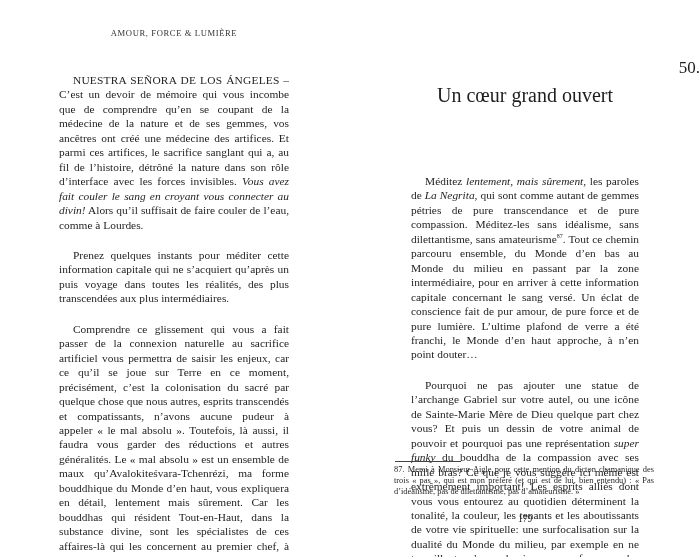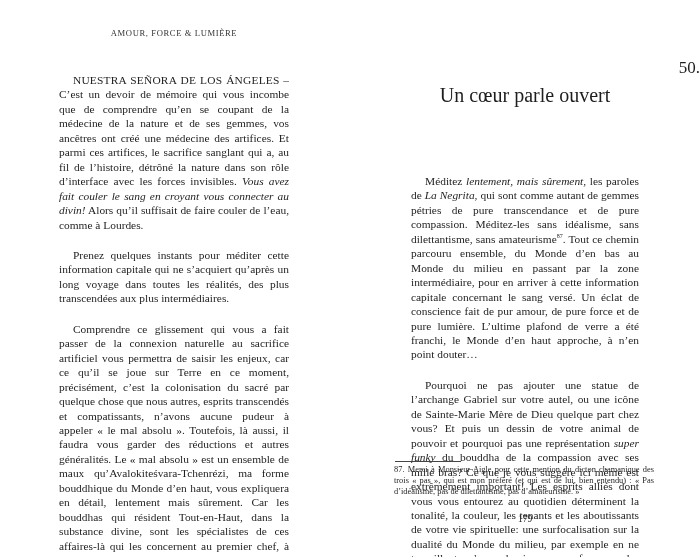--- a/index.html
+++ b/index.html
@@ -24,28 +24,28 @@
   sup { font-size:6px; line-height:0; vertical-align:super; }
   em { font-style:italic; }
 </style>
 </head>
 <body>
 
 <div class="page page-left">
   <div class="running-head">AMOUR, FORCE &amp; LUMIÈRE</div>
   <div class="body-text left-text">
     <p><span class="sc">NUESTRA SEÑORA DE LOS ÁNGELES</span><span> – C’est un devoir de mémoire qui vous incombe que de comprendre qu’en se coupant de la médecine de la nature et de ses gemmes, vos ancêtres ont créé une médecine des artifices. Et parmi ces artifices, le sacrifice sanglant qui a, au fil de l’histoire, détrôné la nature dans son rôle d’interface avec les forces invisibles. </span><em>Vous avez fait couler le sang en croyant vous connecter au divin!</em><span> Alors qu’il suffisait de faire couler de l’eau, comme à Lourdes.</span></p>
-    <p>Prenez quelques instants pour méditer cette information capitale qui ne s’acquiert qu’après un long voyage dans toutes les réalités, des plus transcendées aux plus intermédiaires.</p>
+    <p>Prenez quelques instants pour méditer cette information capitale qui ne s’acquiert qu’après un puis voyage dans toutes les réalités, des plus transcendées aux plus intermédiaires.</p>
     <p>Comprendre ce glissement qui vous a fait passer de la connexion naturelle au sacrifice artificiel vous permettra de saisir les enjeux, car ce qu’il se joue sur Terre en ce moment, précisément, c’est la colonisation du sacré par quelque chose que nous autres, esprits transcendés et compatissants, n’avons aucune pudeur à appeler « le mal absolu ». Toutefois, là aussi, il faudra vous garder des réductions et autres généralités. Le « mal absolu » est un ensemble de maux qu’Avalokiteśvara-Tchenrézi, ma forme bouddhique du Monde d’en haut, vous expliquera en détail, lentement mais sûrement. Car les bouddhas qui résident Tout-en-Haut, dans la substance divine, sont les spécialistes de ces affaires-là qui les concernent au premier chef, à l’instar des archanges et de leurs légions angéliques. Il y a des choses tellement abyssales à saisir, que seuls les esprits les plus subtils et affutés peuvent parvenir à comprendre – et c’est de vous que je parle, chers anges qui lisez ceci.</p>
   </div>
 </div>
 
 <div class="page page-right">
   <div class="chapter-num">50.</div>
-  <div class="chapter-title">Un cœur parle ouvert</div>
+  <div class="chapter-title">Un cœur grand ouvert</div>
   <div class="body-text right-text">
     <p><span>Méditez </span><em>lentement, mais sûrement</em><span>, les paroles de </span><em>La Negrita</em><span>, qui sont comme autant de gemmes pétries de pure transcendance et de pure compassion. Méditez-les sans idéalisme, sans dilettantisme, sans amateurisme</span><sup>87</sup><span>. Tout ce chemin parcouru ensemble, du Monde d’en bas au Monde du milieu en passant par la zone intermédiaire, pour en arriver à cette information capitale concernant le sang versé. Un éclat de conscience fait de pur amour, de pure force et de pure lumière. L’ultime plafond de verre a été franchi, le Monde d’en haut approche, à n’en point douter…</span></p>
     <p><span>Pourquoi ne pas ajouter une statue de l’archange Gabriel sur votre autel, ou une icône de Sainte-Marie Mère de Dieu quelque part chez vous? Et puis un dessin de votre animal de pouvoir et pourquoi pas une représentation </span><em>super funky</em><span> du bouddha de la compassion avec ses mille bras? Ce que je vous suggère ici même est extrêmement important! Les esprits alliés dont vous vous entourez au quotidien déterminent la tonalité, la couleur, les tenants et les aboutissants de votre vie spirituelle: une surfocalisation sur la dualité du Monde du milieu, par exemple en ne travaillant qu’avec des ivresses profanes ou des esprits anthropocentrés, peut parfois rendre difficile l’accès aux mondes transcendants et à leurs esprits compatissants, parce que l’inertie de ces forces aura tendance</span></p>
   </div>
   <div class="fn-rule"></div>
   <div class="footnote">87. Merci à Monsieur Aigle pour cette mention du dicton chamanique des trois « pas », qui est mon préféré (et qui est de lui, bien entendu) : « Pas d’idéalisme, pas de dilettantisme, pas d’amateurisme. »</div>
   <div class="folio">179</div>
 </div>
 
 </body></html>

